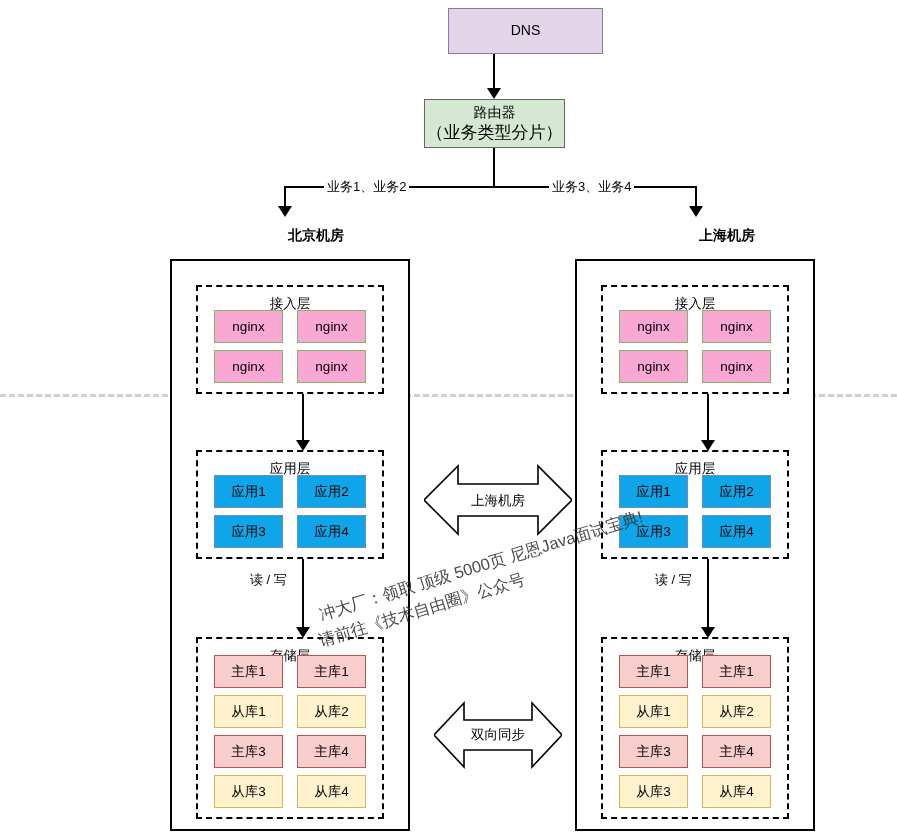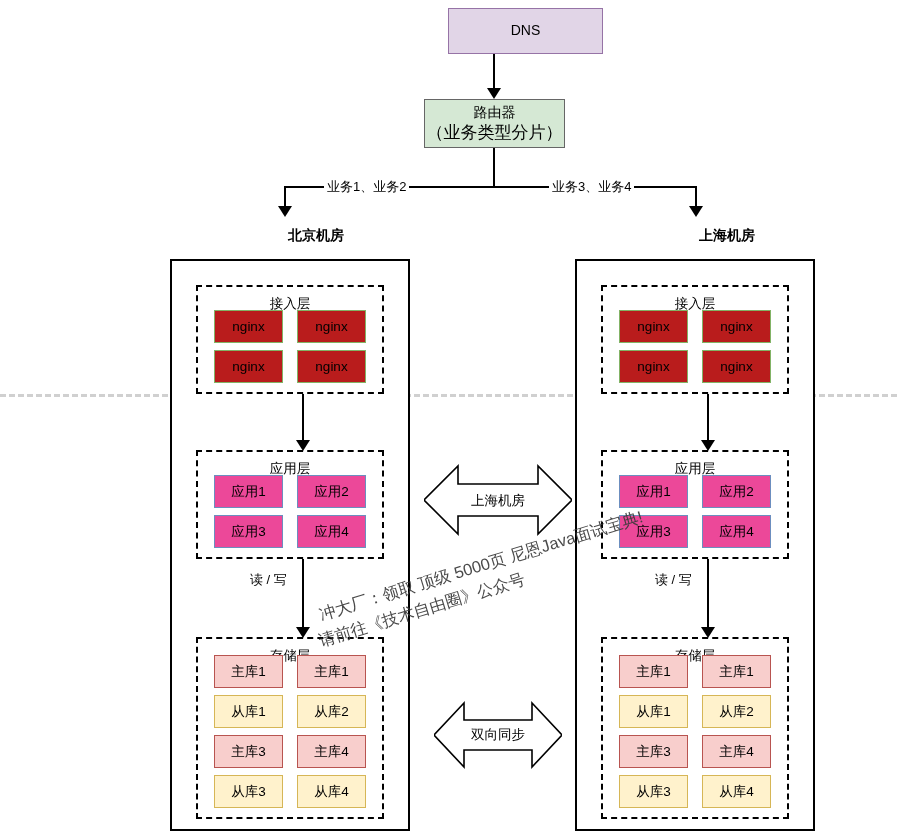--- a/index.html
+++ b/index.html
@@ -58,22 +58,22 @@
   .node-grid{
     position:absolute;left:0;right:0;bottom:9px;
     display:grid;grid-template-columns:1fr 1fr;
     column-gap:14px;row-gap:7px;
     padding:0 16px;box-sizing:border-box;
   }
   .node{
     height:33px;display:flex;align-items:center;justify-content:center;
     font-size:13.5px;box-sizing:border-box;
   }
-  .n-nginx{background:#b91c1c;border:1.6px solid #82b366;}
-  .n-app  {background:#ec4899;border:1.6px solid #6c8ebf;}
+  .n-nginx{background:#f9a8d4;border:1.6px solid #82b366;}
+  .n-app  {background:#0ea5e9;border:1.6px solid #6c8ebf;}
   .n-master{background:#f8cecc;border:1.6px solid #b85450;}
   .n-slave {background:#fff2cc;border:1.6px solid #d6b656;}
 
   
   .vline{background:#000;width:2px;}
   .hline{background:#000;height:2px;}
   .arrow-down{
     width:0;height:0;
     border-left:7px solid transparent;
     border-right:7px solid transparent;

